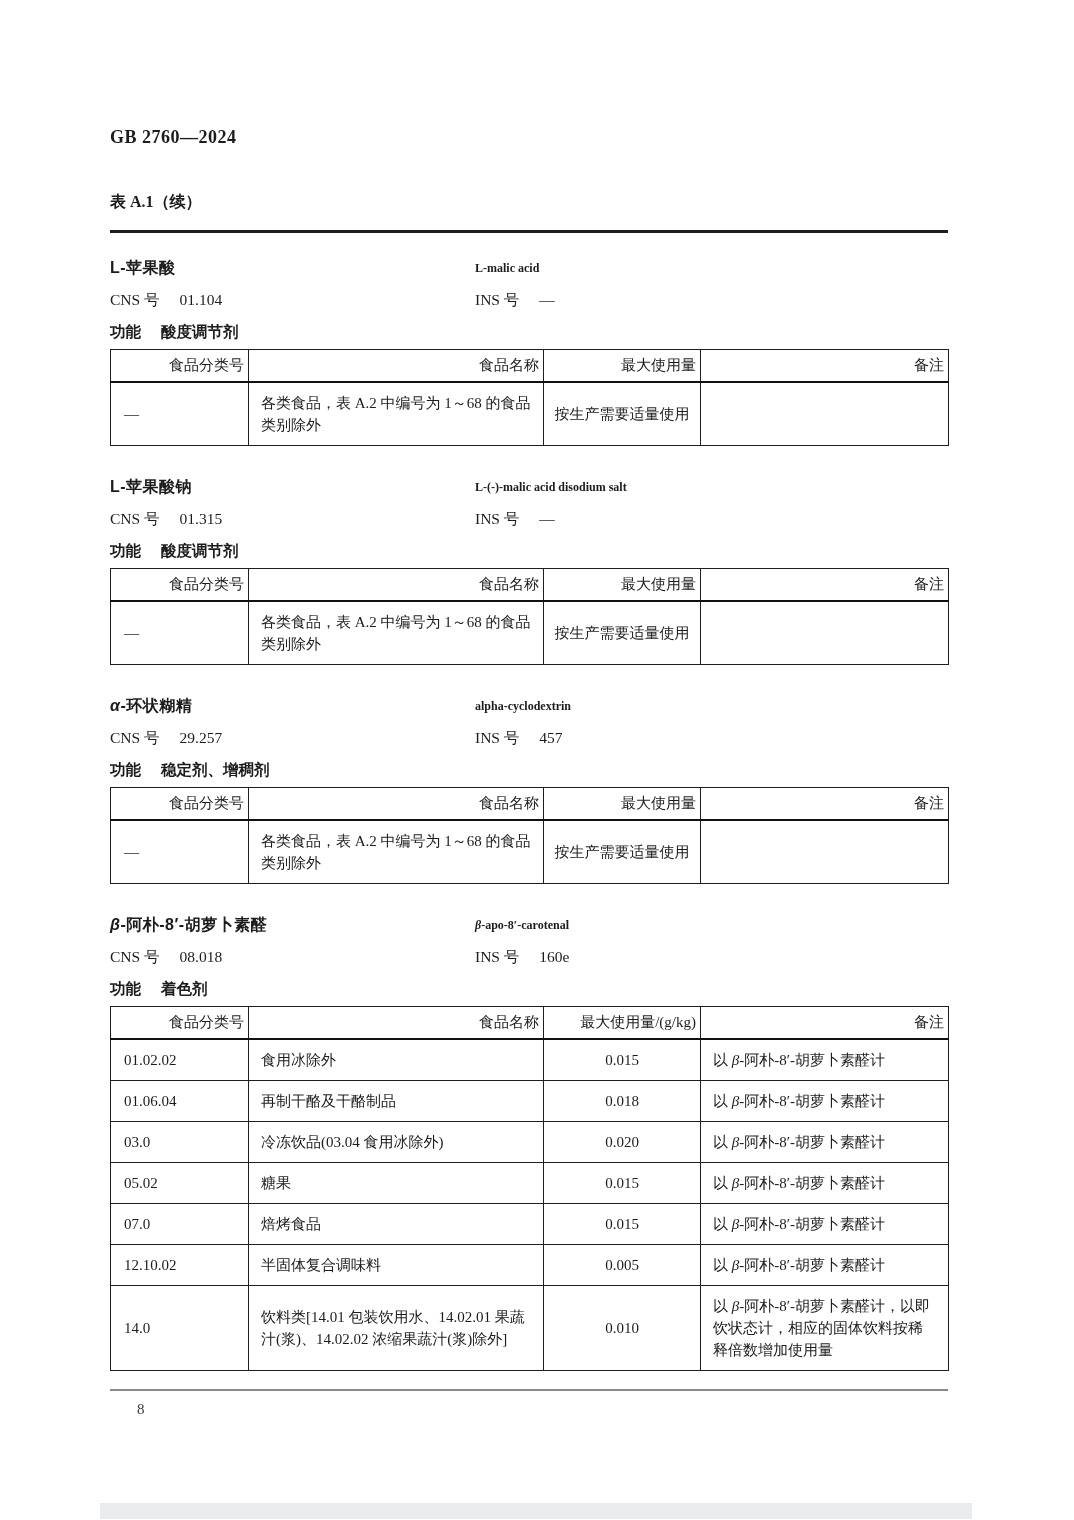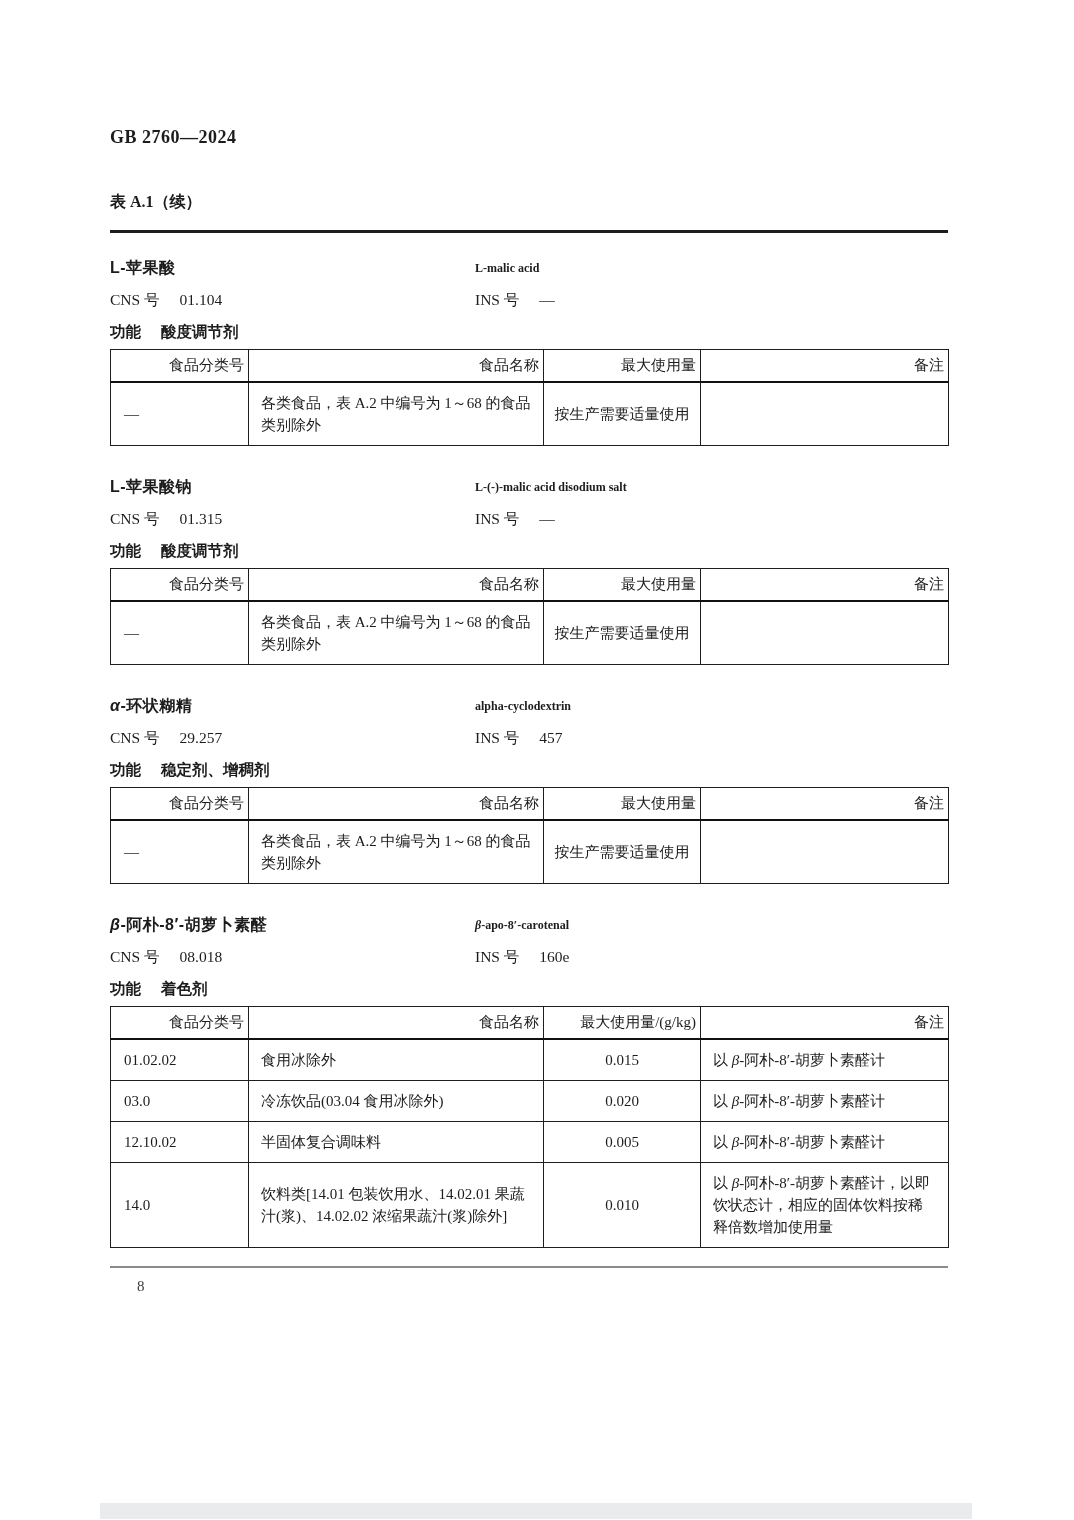--- a/index.html
+++ b/index.html
@@ -171,23 +171,41 @@
             </tr>
           </thead>
           <tbody>
             <tr>
               <td class="c1">01.02.02</td>
               <td class="c2">食用冰除外</td>
               <td class="c3">0.015</td>
               <td class="c4">以 <i>β</i>-阿朴-8′-胡萝卜素醛计</td>
             </tr>
             <tr>
+              <td class="c1">01.06.04</td>
+              <td class="c2">再制干酪及干酪制品</td>
+              <td class="c3">0.018</td>
+              <td class="c4">以 <i>β</i>-阿朴-8′-胡萝卜素醛计</td>
+            </tr>
+            <tr>
               <td class="c1">03.0</td>
               <td class="c2">冷冻饮品(03.04 食用冰除外)</td>
               <td class="c3">0.020</td>
+              <td class="c4">以 <i>β</i>-阿朴-8′-胡萝卜素醛计</td>
+            </tr>
+            <tr>
+              <td class="c1">05.02</td>
+              <td class="c2">糖果</td>
+              <td class="c3">0.015</td>
+              <td class="c4">以 <i>β</i>-阿朴-8′-胡萝卜素醛计</td>
+            </tr>
+            <tr>
+              <td class="c1">07.0</td>
+              <td class="c2">焙烤食品</td>
+              <td class="c3">0.015</td>
               <td class="c4">以 <i>β</i>-阿朴-8′-胡萝卜素醛计</td>
             </tr>
             <tr>
               <td class="c1">12.10.02</td>
               <td class="c2">半固体复合调味料</td>
               <td class="c3">0.005</td>
               <td class="c4">以 <i>β</i>-阿朴-8′-胡萝卜素醛计</td>
             </tr>
             <tr>
               <td class="c1">14.0</td>

